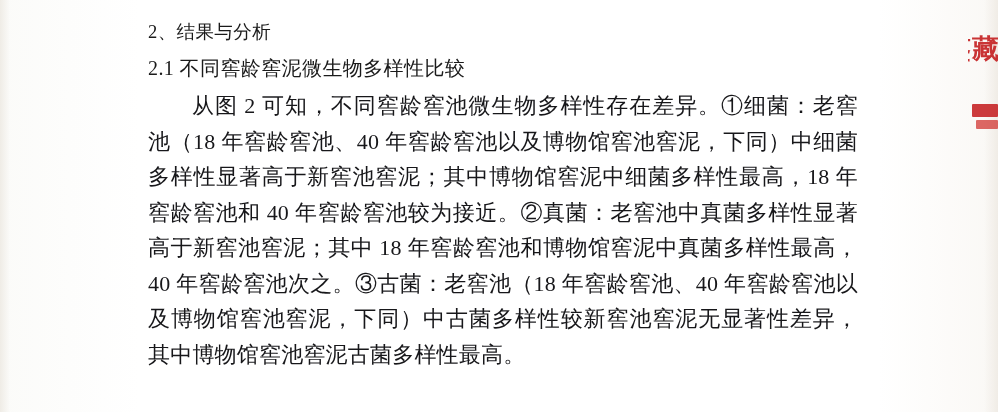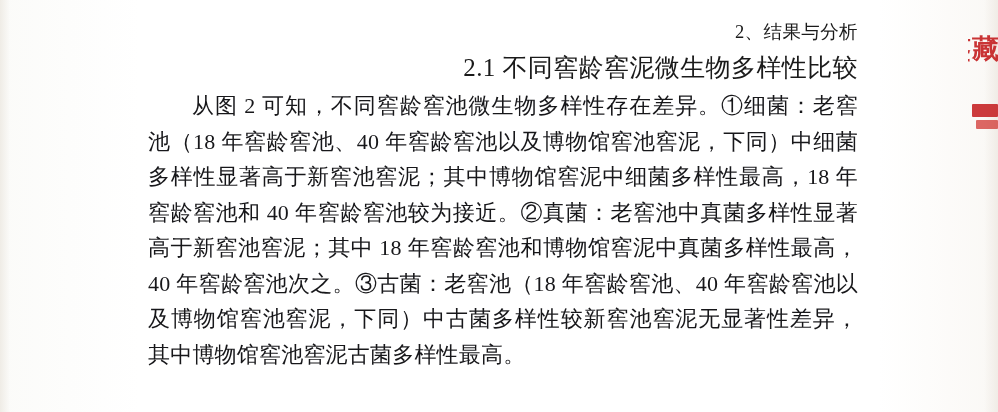--- a/index.html
+++ b/index.html
@@ -40,29 +40,27 @@
     top: 14px;
     width: 710px;
   }
 
   .heading {
     font-size: 18.5px;
     line-height: 36px;
     color: #1a1a1a;
     letter-spacing: 0.4px;
     white-space: nowrap;
-    text-align: right;
   }
   .subheading {
-    font-size: 25px;
+    font-size: 20px;
     line-height: 36px;
     color: #1a1a1a;
     letter-spacing: 0.4px;
     white-space: nowrap;
-    text-align: right;
   }
 
   .body-para {
     font-size: 22px;
     line-height: 35.5px;
     color: #17171a;
     text-align: justify;
     text-align-last: left;
     text-indent: 2em;
     letter-spacing: 0.2px;

